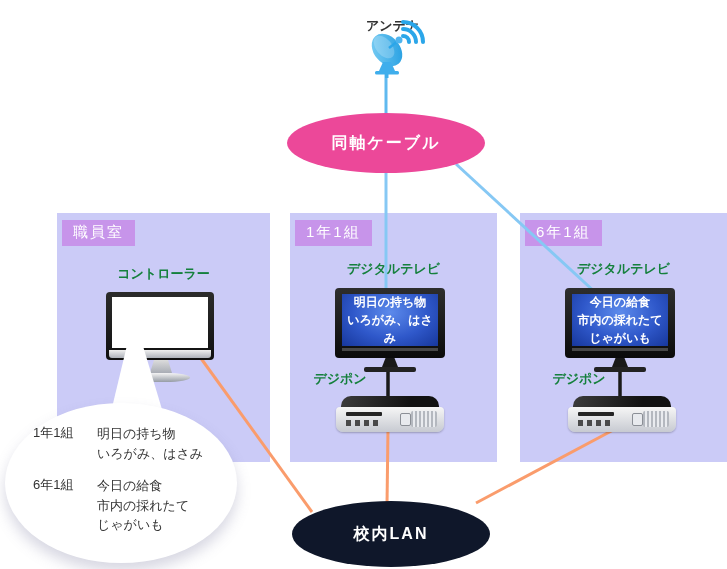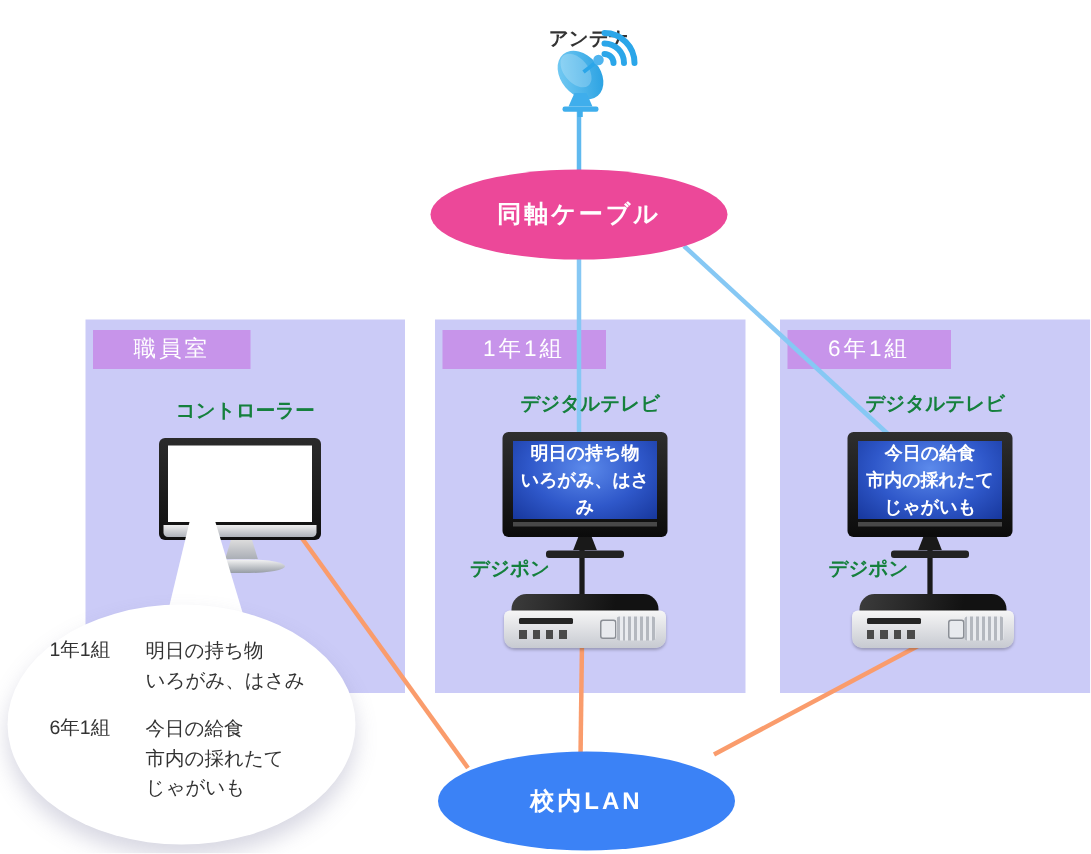--- a/index.html
+++ b/index.html
@@ -7,32 +7,32 @@
     position:relative;width:727px;height:569px;background:#ffffff;
     font-family:"Liberation Sans","DejaVu Sans",sans-serif;overflow:hidden;
   }
   
   .room{position:absolute;top:213px;height:249px;background:#CBCBF7;z-index:1;}
   .room-staff{left:57px;width:213px;}
   .room-class1{left:290px;width:207px;}
   .room-class6{left:520px;width:207px;}
   .room-label{
     position:absolute;top:7px;left:5px;background:#C794EA;color:#fff;
-    font-size:15px;padding:3px 27px 4px;letter-spacing:2px;z-index:3;white-space:nowrap;
+    font-size:15px;padding:3px 11px 4px;letter-spacing:2px;z-index:3;white-space:nowrap;
   }
   
   .lines{position:absolute;left:0;top:0;z-index:2;}
   
   .device-label{position:absolute;z-index:3;font-size:13px;font-weight:bold;color:#15803d;text-align:center;white-space:nowrap;}
   .antenna-label{position:absolute;left:330px;top:17px;width:125px;text-align:center;font-size:13px;font-weight:bold;color:#333;z-index:3;}
   
   .node{position:absolute;border-radius:50%;color:#fff;font-weight:bold;
         display:flex;align-items:center;justify-content:center;z-index:3;letter-spacing:2px;}
   .node-coax{left:287px;top:113px;width:198px;height:60px;background:#ec4899;font-size:16px;}
-  .node-lan{left:292px;top:501px;width:198px;height:66px;background:#3b82f6;font-size:16px;}
+  .node-lan{left:292px;top:501px;width:198px;height:66px;background:#0f172a;font-size:16px;}
   
   .monitor{position:absolute;left:106px;top:292px;width:108px;height:96px;z-index:3;}
   .monitor-frame{position:absolute;left:0;top:0;width:108px;height:68px;background:linear-gradient(#2b2b2b,#101010);border-radius:4px;}
   .monitor-screen{position:absolute;left:6px;top:5px;width:96px;height:51px;background:#ffffff;}
   .monitor-chin{position:absolute;left:3px;top:58px;width:102px;height:8px;background:linear-gradient(#efefef,#aeb2ba);border-radius:0 0 3px 3px;}
   .monitor-neck{position:absolute;left:44px;top:68px;width:22px;height:13px;background:linear-gradient(#dcdcdc,#a9adb5);clip-path:polygon(18% 0,82% 0,100% 100%,0 100%);}
   .monitor-base{position:absolute;left:26px;top:81px;width:58px;height:9px;background:linear-gradient(#f4f4f4,#969ca5);border-radius:50% / 60%;}
   
   .tv{position:absolute;width:110px;height:84px;z-index:3;}
   .tv-frame{position:absolute;left:0;top:0;width:110px;height:70px;background:linear-gradient(#2e2e2e,#0b0b0b);border-radius:4px;}

